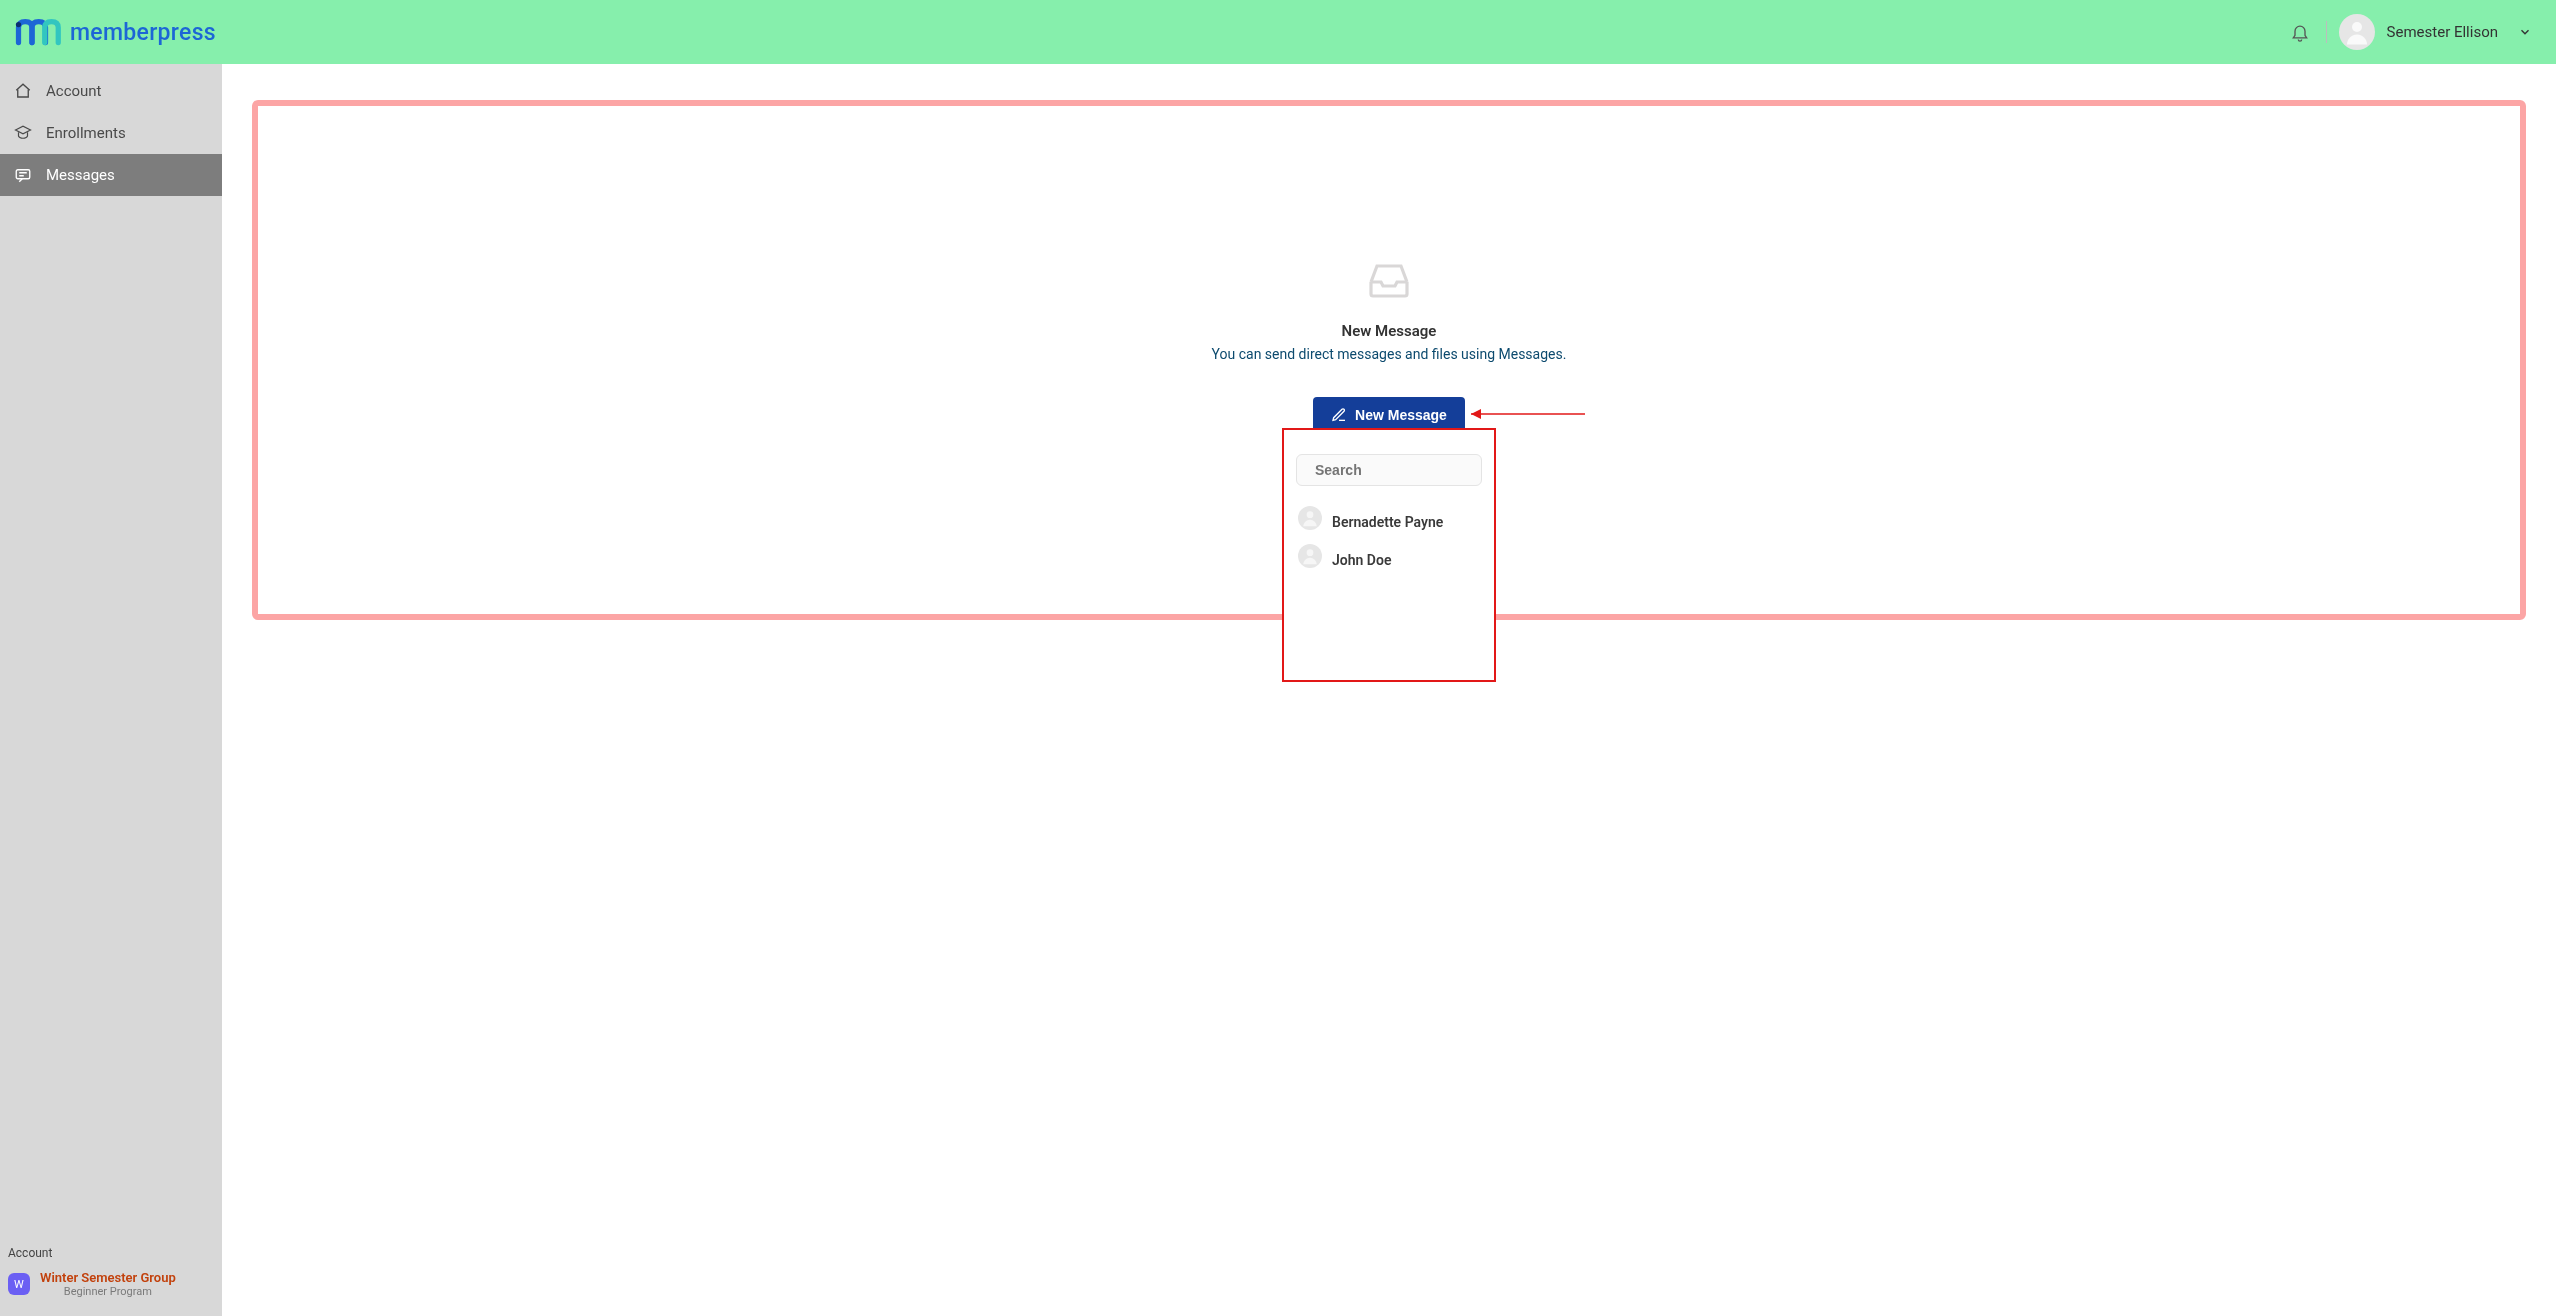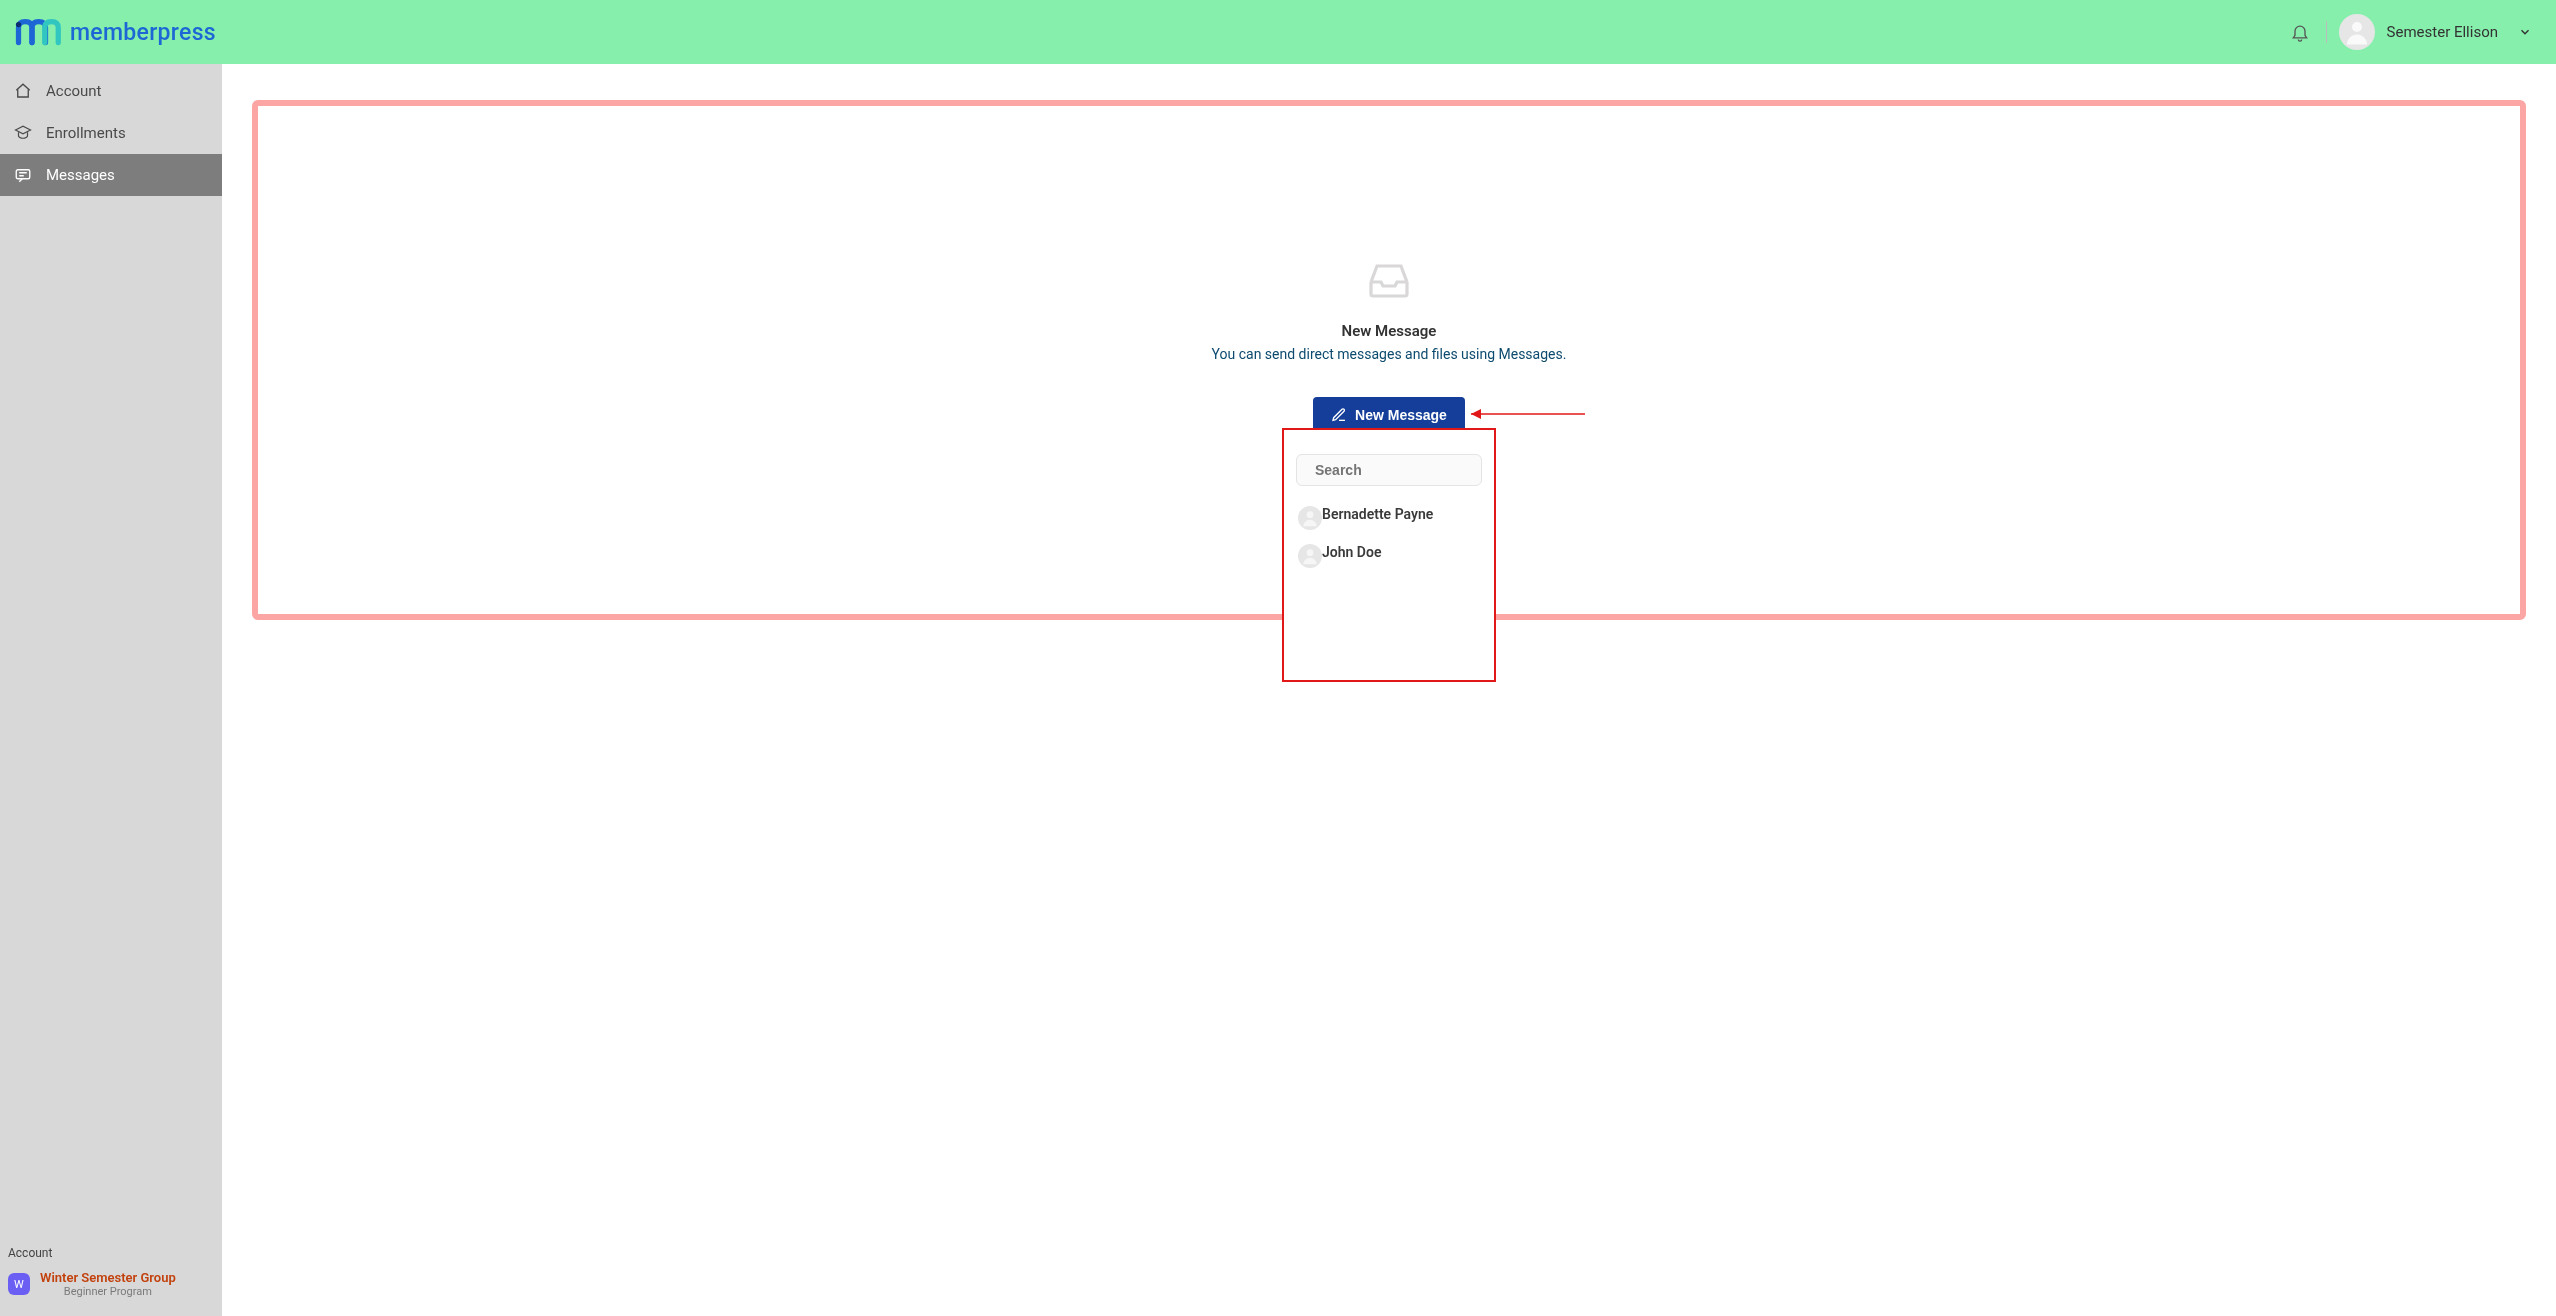--- a/index.html
+++ b/index.html
@@ -47,21 +47,21 @@
   .new-msg-btn svg { width: 16px; height: 16px; }
 
   
   .annot-arrow { position: absolute; top: 298px; left: calc(50% + 72px); width: 128px; height: 20px; pointer-events: none; }
 
   
   .dropdown { position: absolute; top: 322px; left: calc(50% - 107px); width: 214px; border: 2px solid #e21818; background: #fff; padding: 24px 12px 14px 12px; min-height: 254px; }
   .search-wrap { border: 1px solid #e4e4e4; background: #fafafa; border-radius: 6px; display: flex; align-items: center; gap: 8px; padding: 7px 10px; margin-bottom: 16px; }
   .search-wrap svg { width: 16px; height: 16px; color: #888; }
   .search-input { border: none; background: transparent; font-size: 14px; color: #555; outline: none; flex: 1; font-weight: bold; }
-  .contact { display: flex; align-items: flex-start; padding: 4px 2px; cursor: pointer; margin-bottom: 6px; }
+  .contact { display: flex; align-items: flex-end; gap: 10px; padding: 4px 2px; cursor: pointer; margin-bottom: 6px; }
   .contact-avatar { width: 24px; height: 24px; border-radius: 50%; background: #e6e6e6; display: flex; align-items: center; justify-content: center; }
   .contact-avatar svg { width: 20px; height: 20px; fill: #f6f6f6; }
   .contact-name { font-size: 14px; font-weight: 600; color: #3a3a3a; }
 </style>
 </head>
 <body>
 
 <div class="app">
 
   <div class="header">

